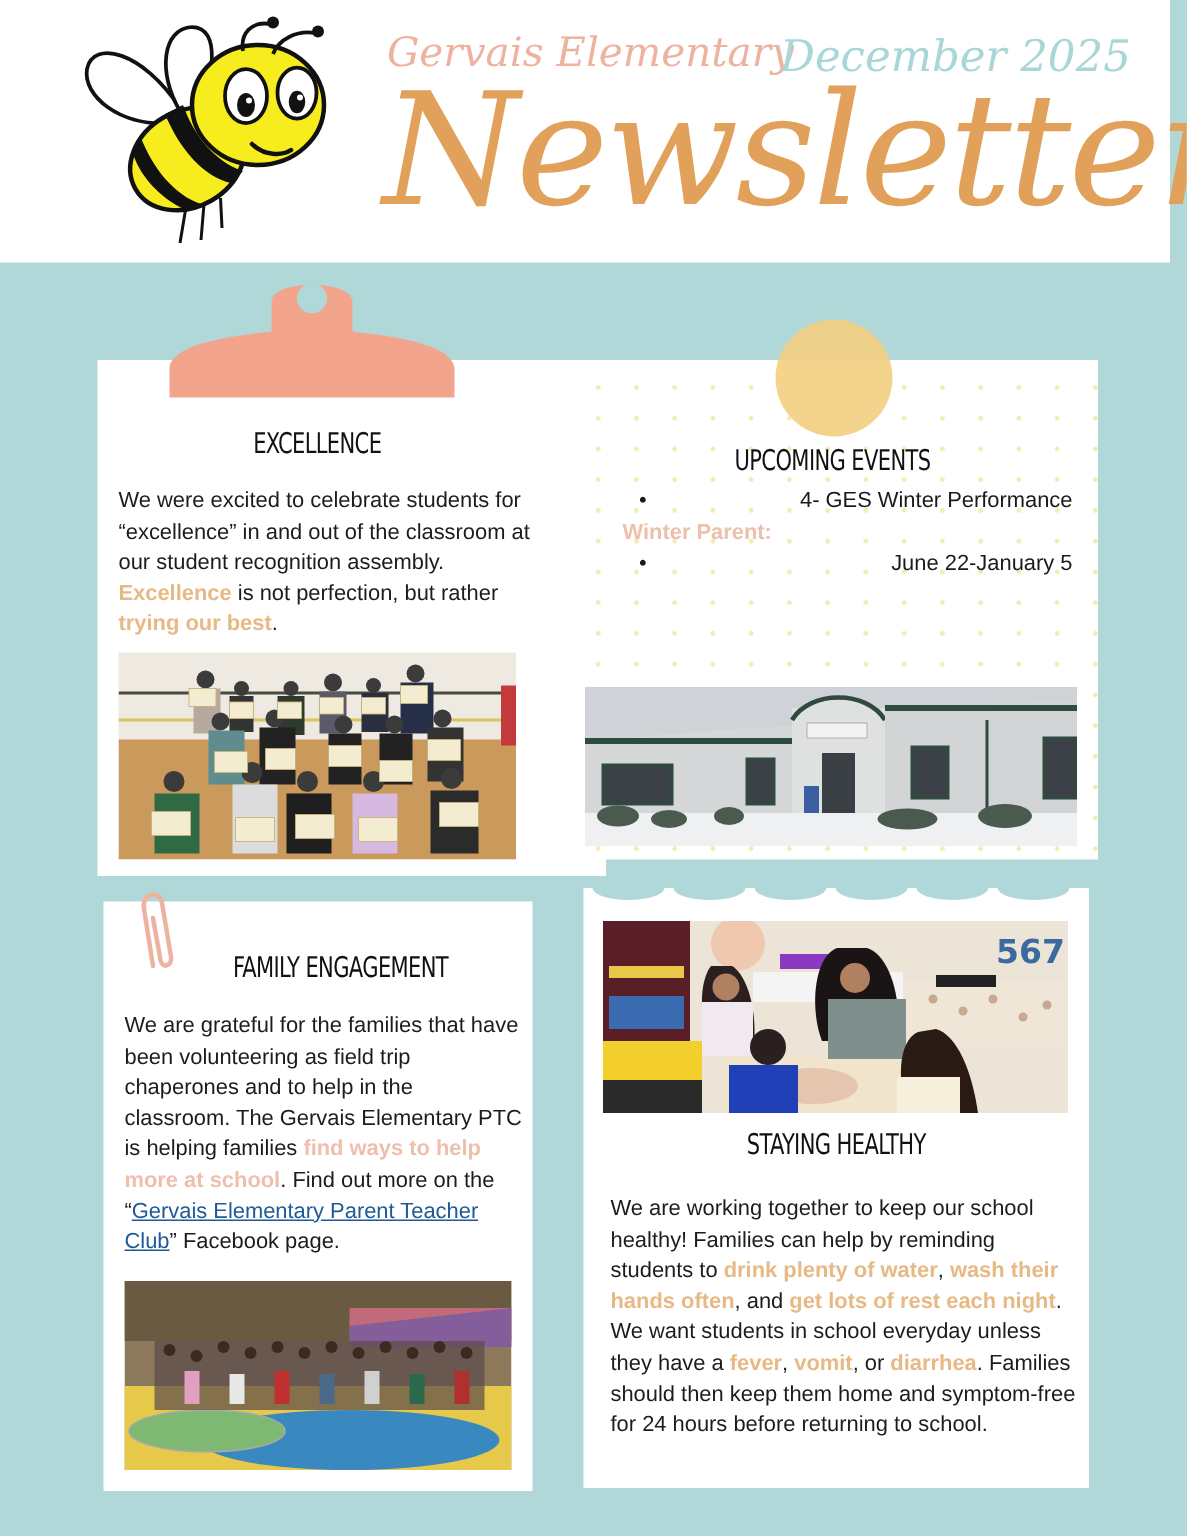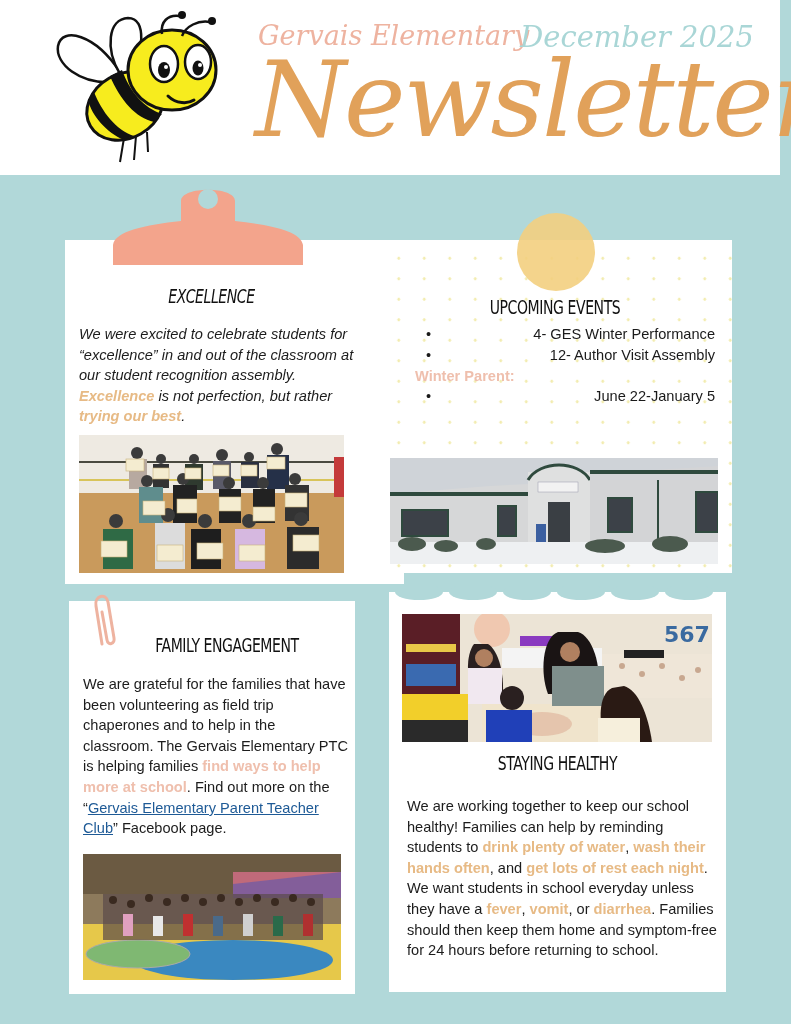--- a/index.html
+++ b/index.html
@@ -14,21 +14,21 @@
 
   .card { position: absolute; background: #ffffff; }
   .card-heading { font-family: "DejaVu Sans", sans-serif; font-size: 19px; letter-spacing: -0.5px; text-transform: uppercase; font-stretch: condensed; color: #111; text-align: center; transform: scaleX(0.82); }
   .body-text { font-size: 14.6px; line-height: 20.6px; color: #1c1c1c; }
   .hl-orange { color: #e7ba85; font-weight: bold; }
   .hl-pink { color: #efbfad; font-weight: bold; }
   .link { color: #1e5a96; text-decoration: underline; cursor: pointer; }
   .photo { position: absolute; overflow: hidden; }
 
   
-  .card1 { left: 65px; top: 240px; width: 339px; height: 344px; font-style: italic; }
+  .card1 { left: 65px; top: 240px; width: 339px; height: 344px; }
   .clip { position: absolute; left: 111px; top: 181px; width: 194px; height: 85px; }
   .card1 .card-heading { position: absolute; left: 0; width: 293px; top: 45px; }
   .card1 .body-text { position: absolute; left: 14px; top: 84px; width: 275px; }
   .card1 .photo { left: 14px; top: 195px; width: 265px; height: 138px; }
 
   
   .card2 { left: 378px; top: 240px; width: 354px; height: 333px;
            background-color: #fff;
            background-image: radial-gradient(circle, #f2ecb0 1.4px, transparent 1.6px);
            background-size: 25.5px 20.5px; background-position: 8px 8px; }
@@ -156,21 +156,20 @@
 </div>
 <svg class="clip" viewBox="0 0 194 85">
   <path d="M70 40 L70 20 C70 5 124 5 124 20 L124 40 C160 44 190 50 192 64 L192 84 L2 84 L2 64 C4 50 34 44 70 40 Z" fill="#f3a48c"></path>
   <circle cx="97" cy="18" r="10" fill="#b1d8d9"></circle>
 </svg>
 
 <div class="card card2">
   <div class="card-heading">Upcoming Events</div>
   <div class="events">
     <div class="event-item">4- GES Winter Performance</div>
-    <div class="event-item">12- Author Visit Assembly</div>
     <div class="month-label">Winter Parent:</div>
     <div class="event-item">June 22-January 5</div>
   </div>
   <svg class="photo" viewBox="0 0 328 106" preserveAspectRatio="none">
     <rect width="328" height="106" fill="#cfd3d8"></rect>
     <rect y="84" width="328" height="22" fill="#eef0f2"></rect>
     <polygon points="0,36 100,28 140,26 140,84 0,84" fill="#d6d7d8"></polygon>
     <rect x="0" y="34" width="140" height="4" fill="#2f4a3e"></rect>
     <rect x="138" y="14" width="62" height="70" fill="#dfe0e0"></rect>
     <path d="M138 22 C150 2 188 2 200 22" fill="#dfe0e0" stroke="#2f4a3e" stroke-width="3"></path>

